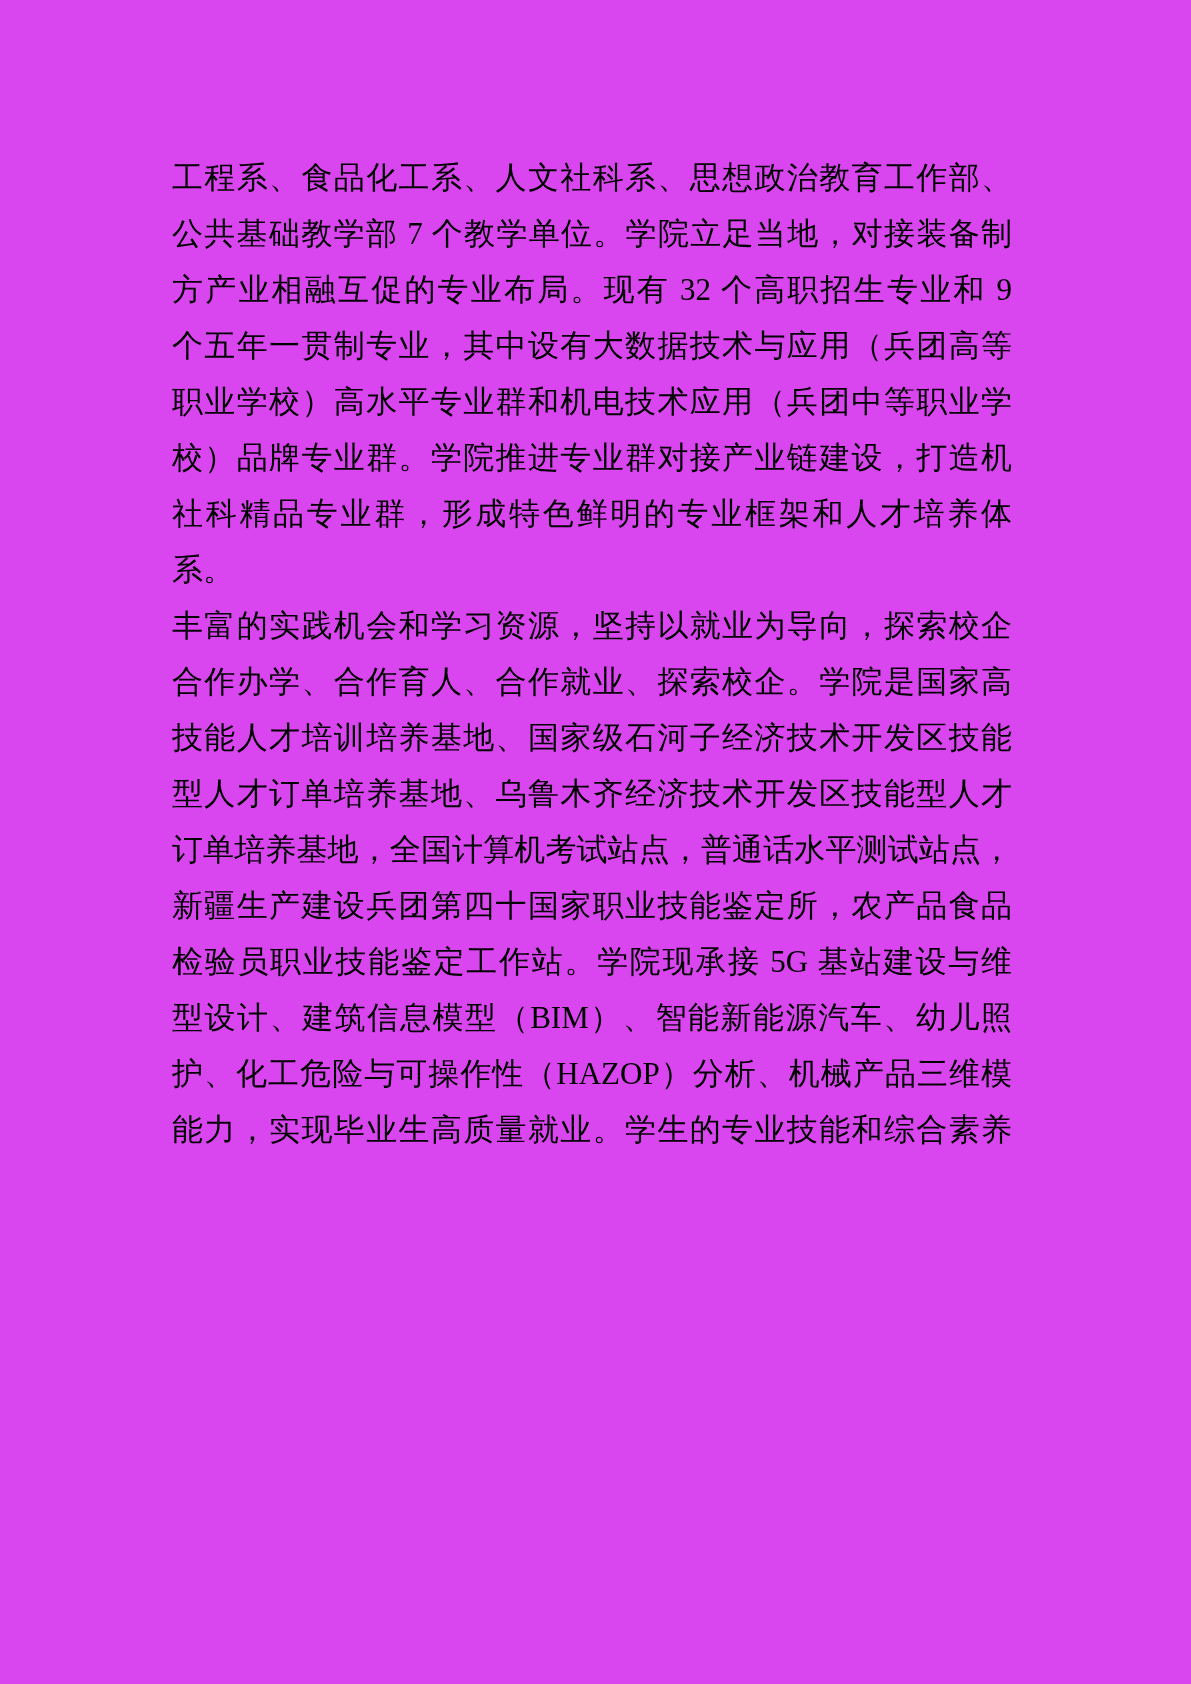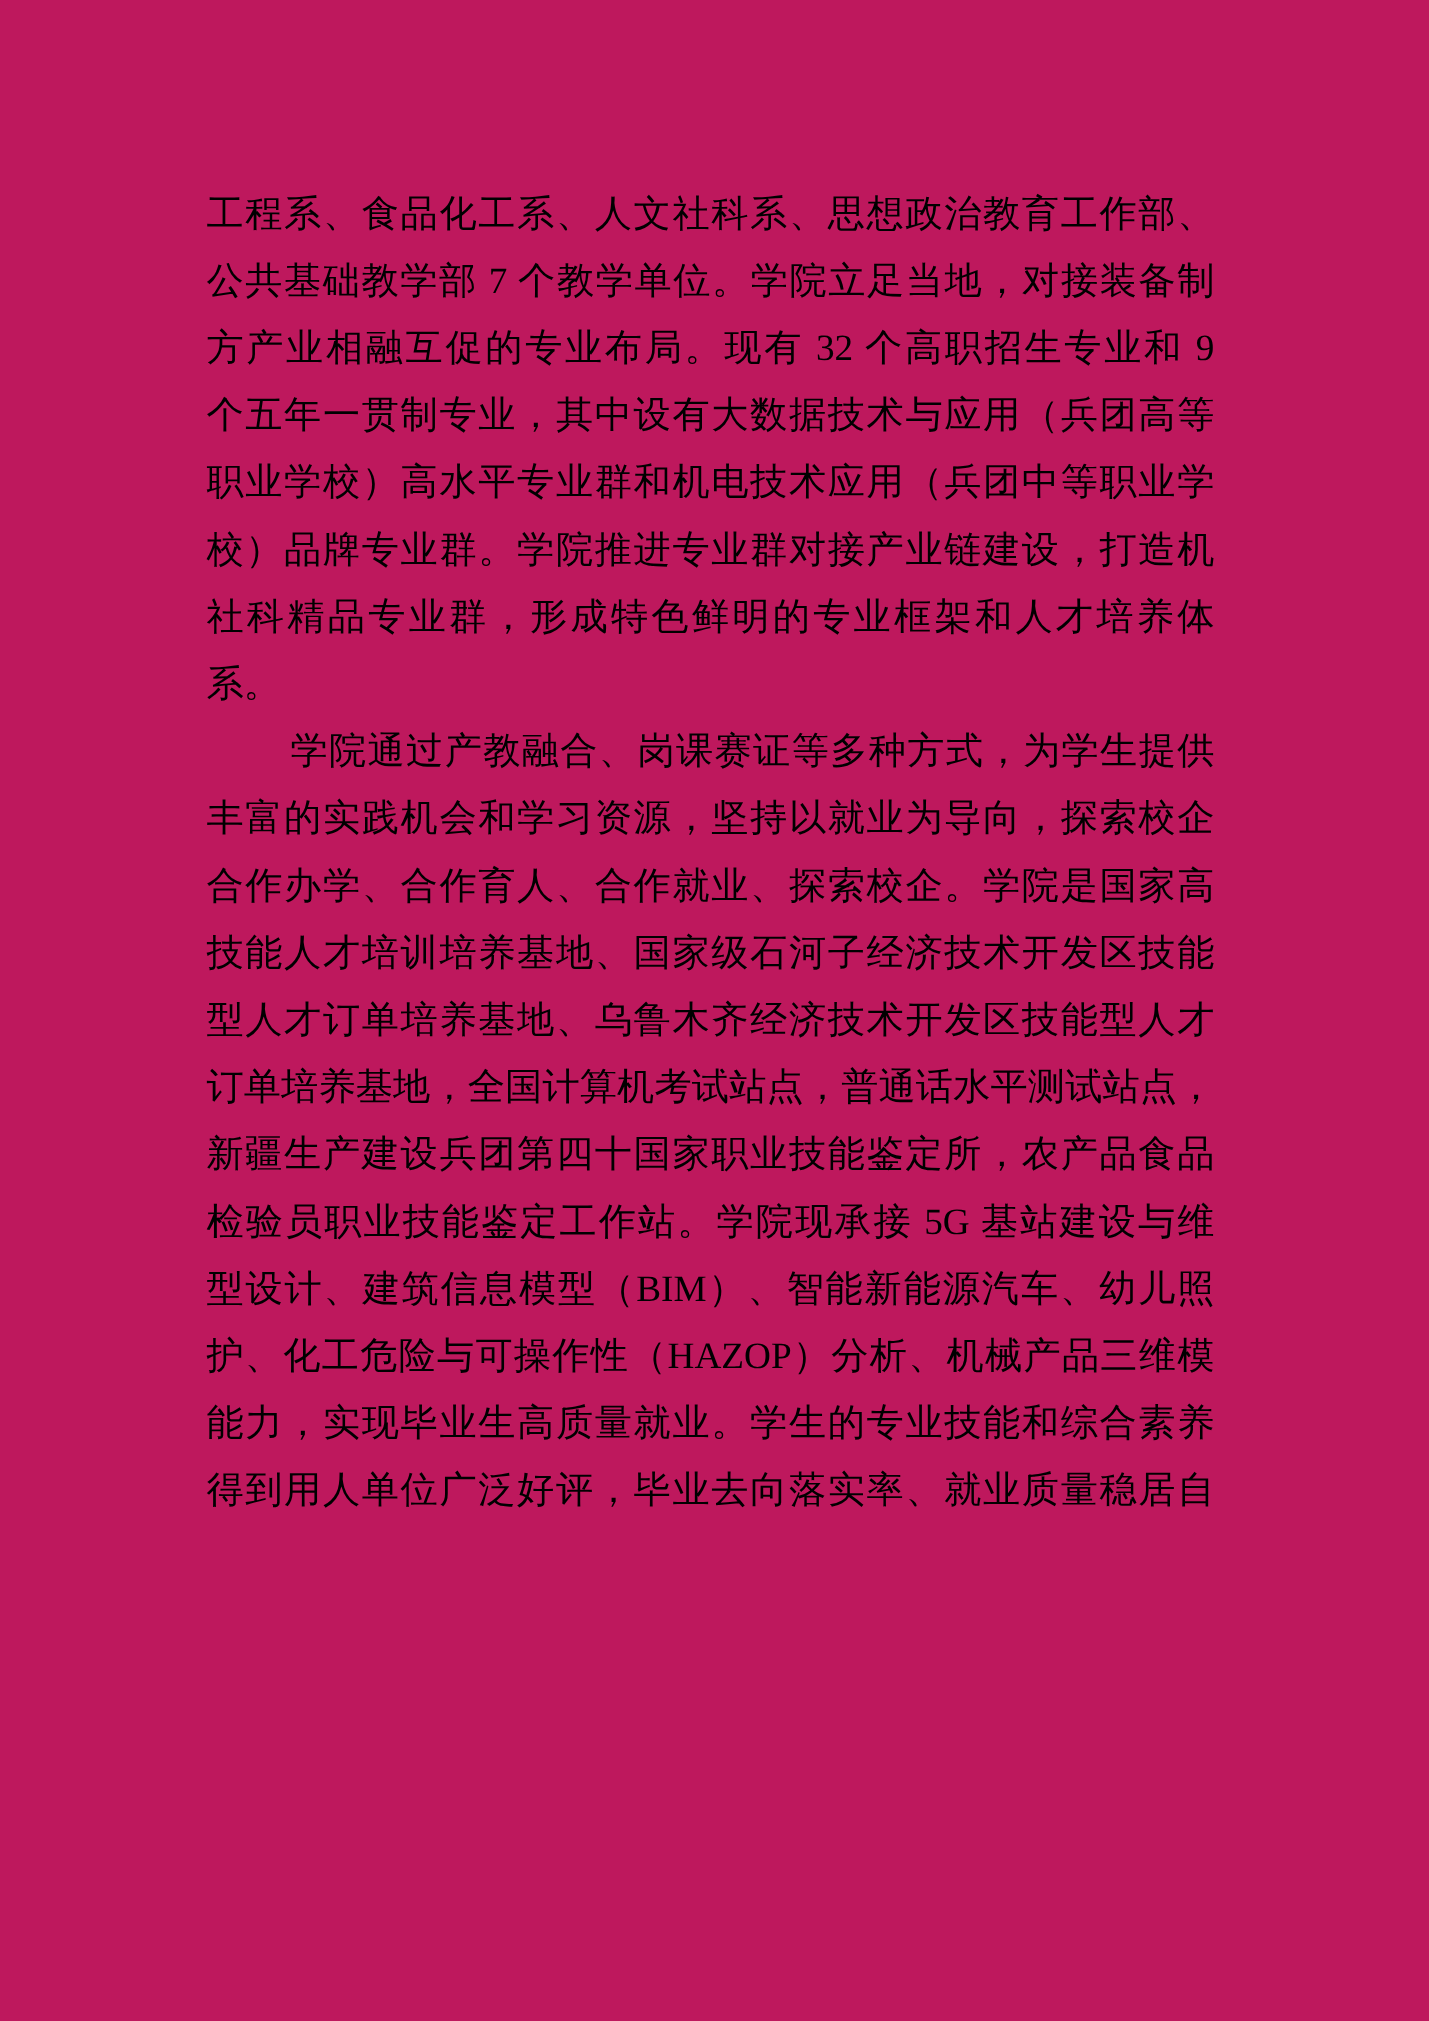--- a/index.html
+++ b/index.html
@@ -5,21 +5,21 @@
 <style>
   html, body {
     margin: 0;
     padding: 0;
     background: #ffffff;
   }
   .page {
     position: relative;
     width: 1191px;
     height: 1684px;
-    background: #be185d;
+    background: #d946ef;
     overflow: hidden;
   }
   .textblock {
     position: absolute;
     left: 172px;
     top: 150px;
     width: 840px;
     font-family: "Liberation Serif", "DejaVu Serif", serif;
     font-size: 31px;
     line-height: 56px;
@@ -54,28 +54,26 @@
       <div class="line">公共基础教学部 7 个教学单位。学院立足当地，对接装备制</div>
       <div class="line">方产业相融互促的专业布局。现有 32 个高职招生专业和 9</div>
       <div class="line">个五年一贯制专业，其中设有大数据技术与应用（兵团高等</div>
       <div class="line">职业学校）高水平专业群和机电技术应用（兵团中等职业学</div>
       <div class="line">校）品牌专业群。学院推进专业群对接产业链建设，打造机</div>
       <div class="line">社科精品专业群，形成特色鲜明的专业框架和人才培养体</div>
       <div class="line para-end">系。</div>
     </div>
 
     <div class="para">
-      <div class="line indent">学院通过产教融合、岗课赛证等多种方式，为学生提供</div>
       <div class="line">丰富的实践机会和学习资源，坚持以就业为导向，探索校企</div>
       <div class="line">合作办学、合作育人、合作就业、探索校企。学院是国家高</div>
       <div class="line">技能人才培训培养基地、国家级石河子经济技术开发区技能</div>
       <div class="line">型人才订单培养基地、乌鲁木齐经济技术开发区技能型人才</div>
       <div class="line">订单培养基地，全国计算机考试站点，普通话水平测试站点，</div>
       <div class="line">新疆生产建设兵团第四十国家职业技能鉴定所，农产品食品</div>
       <div class="line">检验员职业技能鉴定工作站。学院现承接 5G 基站建设与维</div>
       <div class="line">型设计、建筑信息模型（BIM）、智能新能源汽车、幼儿照</div>
       <div class="line">护、化工危险与可操作性（HAZOP）分析、机械产品三维模</div>
       <div class="line">能力，实现毕业生高质量就业。学生的专业技能和综合素养</div>
-      <div class="line">得到用人单位广泛好评，毕业去向落实率、就业质量稳居自</div>
     </div>
 
   </div>
 </div>
 
 </body></html>

